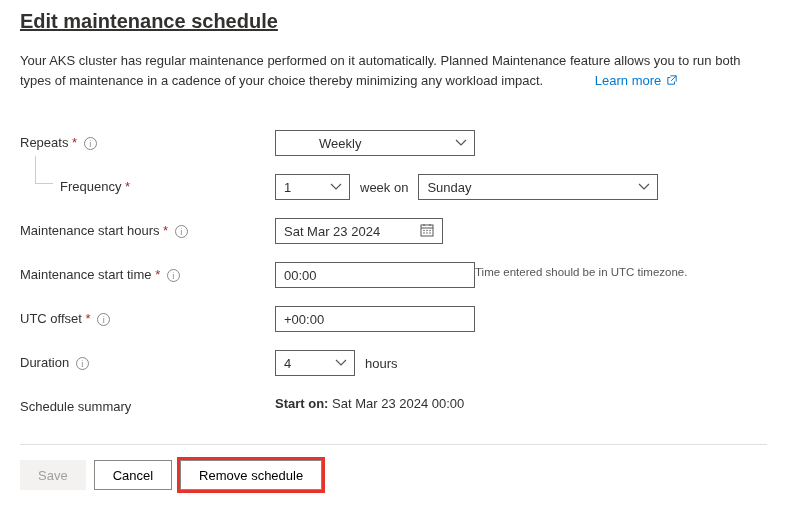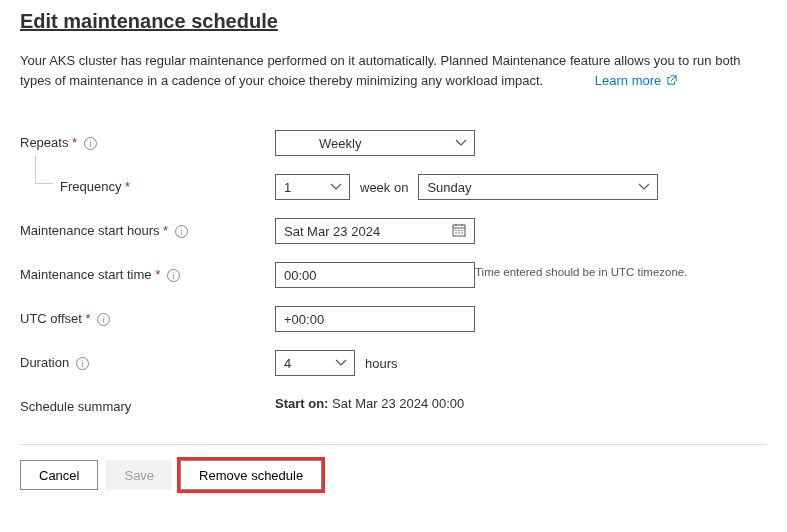--- a/index.html
+++ b/index.html
@@ -235,21 +235,21 @@
     </div>
   </div>
 </div>
 
 <div class="form-row">
   <div class="form-label">
     <span>Maintenance start hours</span> <span class="required">*</span>
     <span class="info-icon">i</span>
   </div>
   <div class="form-controls">
-    <div class="input-box" style="width:200px;">
+    <div class="input-box" style="width:168px;">
       <span>Sat Mar 23 2024</span>
       <span class="date-icon">
         <svg width="14" height="14" viewBox="0 0 14 14">
             <rect x="1" y="2" width="12" height="11" fill="none" stroke="#555"></rect>
             <line x1="1" y1="5" x2="13" y2="5" stroke="#555"></line>
             <line x1="4" y1="1" x2="4" y2="3" stroke="#555"></line>
             <line x1="10" y1="1" x2="10" y2="3" stroke="#555"></line>
             <line x1="4" y1="7.5" x2="4" y2="7.5" stroke="#555" stroke-width="1.5" stroke-linecap="round"></line>
             <line x1="7" y1="7.5" x2="7" y2="7.5" stroke="#555" stroke-width="1.5" stroke-linecap="round"></line>
             <line x1="10" y1="7.5" x2="10" y2="7.5" stroke="#555" stroke-width="1.5" stroke-linecap="round"></line>
@@ -312,16 +312,16 @@
     <span>Schedule summary</span>
   </div>
   <div class="summary-text">
     <div>
       <span class="bold">Start on:</span><span> Sat Mar 23 2024 00:00</span>
     </div>
   </div>
 </div>
 
 <div class="footer">
+  <button class="btn primary">Save</button>
   <button class="btn">Cancel</button>
-  <button class="btn primary">Save</button>
   <button class="btn highlighted">Remove schedule</button>
 </div>
 
 </body></html>

